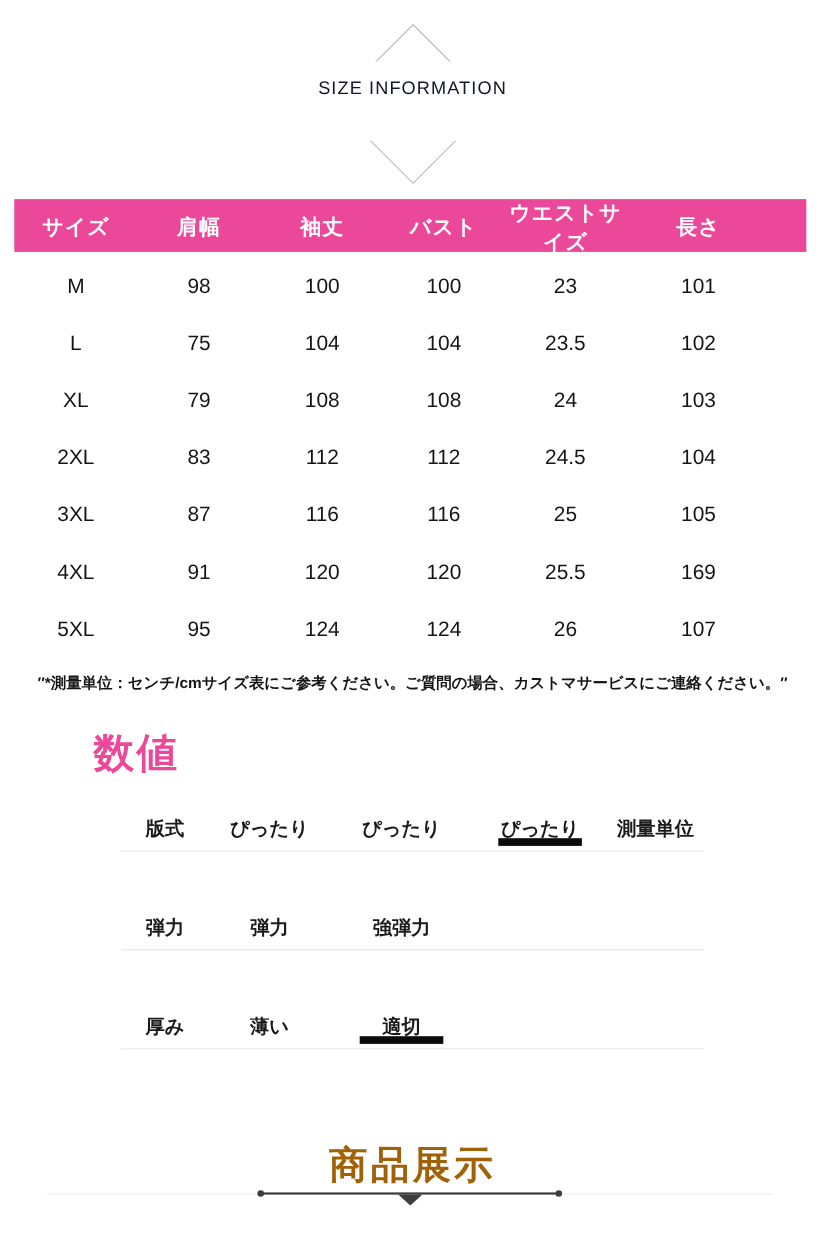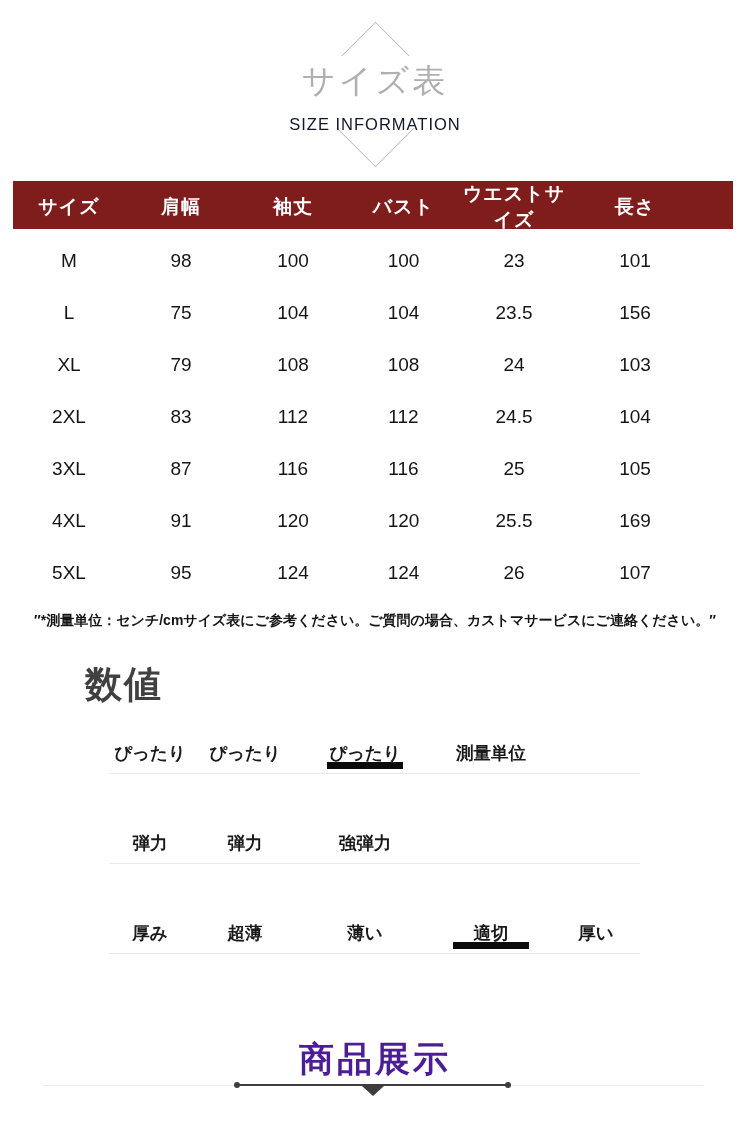--- a/index.html
+++ b/index.html
@@ -22,21 +22,21 @@
     color:#b0b0b0; letter-spacing:3px; font-weight:400;
   }
   .size-info-sub {
     display:block; margin-top:14px; font-size:16.5px; line-height:20px;
     color:#0f172a; letter-spacing:1px; font-weight:400;text-align:center;
   }
 
   
   .size-header {
     position:absolute; left:13px; top:181px; width:720px; height:48px;
-    background:#7f1d1d; display:grid;
+    background:#ec4899; display:grid;
     grid-template-columns:112px 112px 112px 109px 112px 130px;
     align-items:center;
   }
   .size-header span {
     color:#ffffff; font-weight:700; font-size:19px; text-align:center; letter-spacing:1px;
   }
   .size-body { position:absolute; left:13px; top:235px; width:720px; }
   .trow {
     height:52px; display:grid;
     grid-template-columns:112px 112px 112px 109px 112px 130px;
@@ -45,21 +45,21 @@
   .trow span { font-size:19px; color:#151515; text-align:center; font-weight:500; }
 
   .table-note {
     position:absolute; left:0; top:612px; width:750px; text-align:center;
     font-size:14px; font-weight:700; color:#151515;
   }
 
   
   .metrics-heading {
     position:absolute; left:85px; top:660px; font-size:37px; font-weight:700;
-    color:#404040; letter-spacing:2px;
+    color:#ec4899; letter-spacing:2px;
   }
   .metrics { position:absolute; left:110px; top:734px; width:530px; }
   .mrow {
     position:relative; height:90px; display:grid;
     grid-template-columns:80px 110px 130px 122px 88px;
   }
   .mcell {
     position:relative; padding-top:7px; text-align:center;
     font-size:17.5px; font-weight:600; color:#1a1a1a;
   }
@@ -67,21 +67,21 @@
     position:absolute; top:28px; left:50%; transform:translateX(-50%);
     width:76px; height:7px; background:#0b0b0b;
   }
   .mdivider {
     position:absolute; left:0; top:39px; width:530px; height:1px; background:#e6e6e6;
   }
 
   
   .pd-heading {
     position:absolute; left:0; top:1036px; width:750px; text-align:center;
-    font-size:35px; font-weight:700; color:#4c1d95; letter-spacing:3px;
+    font-size:35px; font-weight:700; color:#a16207; letter-spacing:3px;
   }
   .pd-line-light { position:absolute; left:43px; top:1085px; width:660px; height:1px; background:#ececec; }
   .pd-line-dark  { position:absolute; left:237px; top:1084px; width:271px; height:2px; background:#3d3d3d; }
   .pd-dot {
     position:absolute; width:6px; height:6px; border-radius:50%;
     background:#3d3d3d; top:1082px;
   }
   .pd-dot-left  { left:234px; }
   .pd-dot-right { left:505px; }
   .pd-triangle {
@@ -90,21 +90,20 @@
     border-top:10px solid #3d3d3d;
   }
 </style>
 </head>
 <body>
 
 <div class="page">
 
   <div class="diamond"></div>
   <div class="size-info-box">
-    <span class="size-info-title">サイズ表</span>
     <span class="size-info-sub">SIZE INFORMATION</span>
   </div>
 
   <div class="size-header">
       <span>サイズ</span>
       <span>肩幅</span>
       <span>袖丈</span>
       <span>バスト</span>
       <span>ウエストサイズ</span>
       <span>長さ</span>
@@ -117,21 +116,21 @@
         <span>100</span>
         <span>23</span>
         <span>101</span>
       </div>
       <div class="trow">
         <span>L</span>
         <span>75</span>
         <span>104</span>
         <span>104</span>
         <span>23.5</span>
-        <span>156</span>
+        <span>102</span>
       </div>
       <div class="trow">
         <span>XL</span>
         <span>79</span>
         <span>108</span>
         <span>108</span>
         <span>24</span>
         <span>103</span>
       </div>
       <div class="trow">
@@ -165,38 +164,37 @@
         <span>124</span>
         <span>26</span>
         <span>107</span>
       </div>
     </div>
   <div class="table-note">″*測量単位：センチ/cmサイズ表にご参考ください。ご質問の場合、カストマサービスにご連絡ください。″</div>
 
   <div class="metrics-heading">数値</div>
   <div class="metrics">
       <div class="mrow">
+        <span class="mcell">版式</span>
         <span class="mcell">ぴったり</span>
         <span class="mcell">ぴったり</span>
         <span class="mcell">ぴったり<span class="msel"></span></span>
         <span class="mcell">測量単位</span>
         <div class="mdivider"></div>
       </div>
       <div class="mrow">
         <span class="mcell">弾力</span>
         <span class="mcell">弾力</span>
         <span class="mcell">強弾力</span>
         <div class="mdivider"></div>
       </div>
       <div class="mrow">
         <span class="mcell">厚み</span>
-        <span class="mcell">超薄</span>
         <span class="mcell">薄い</span>
         <span class="mcell">適切<span class="msel"></span></span>
-        <span class="mcell">厚い</span>
         <div class="mdivider"></div>
       </div>
     </div>
 
   <div class="pd-heading">商品展示</div>
   <div class="pd-line-light"></div>
   <div class="pd-line-dark"></div>
   <div class="pd-dot pd-dot-left"></div>
   <div class="pd-dot pd-dot-right"></div>
   <div class="pd-triangle"></div>

